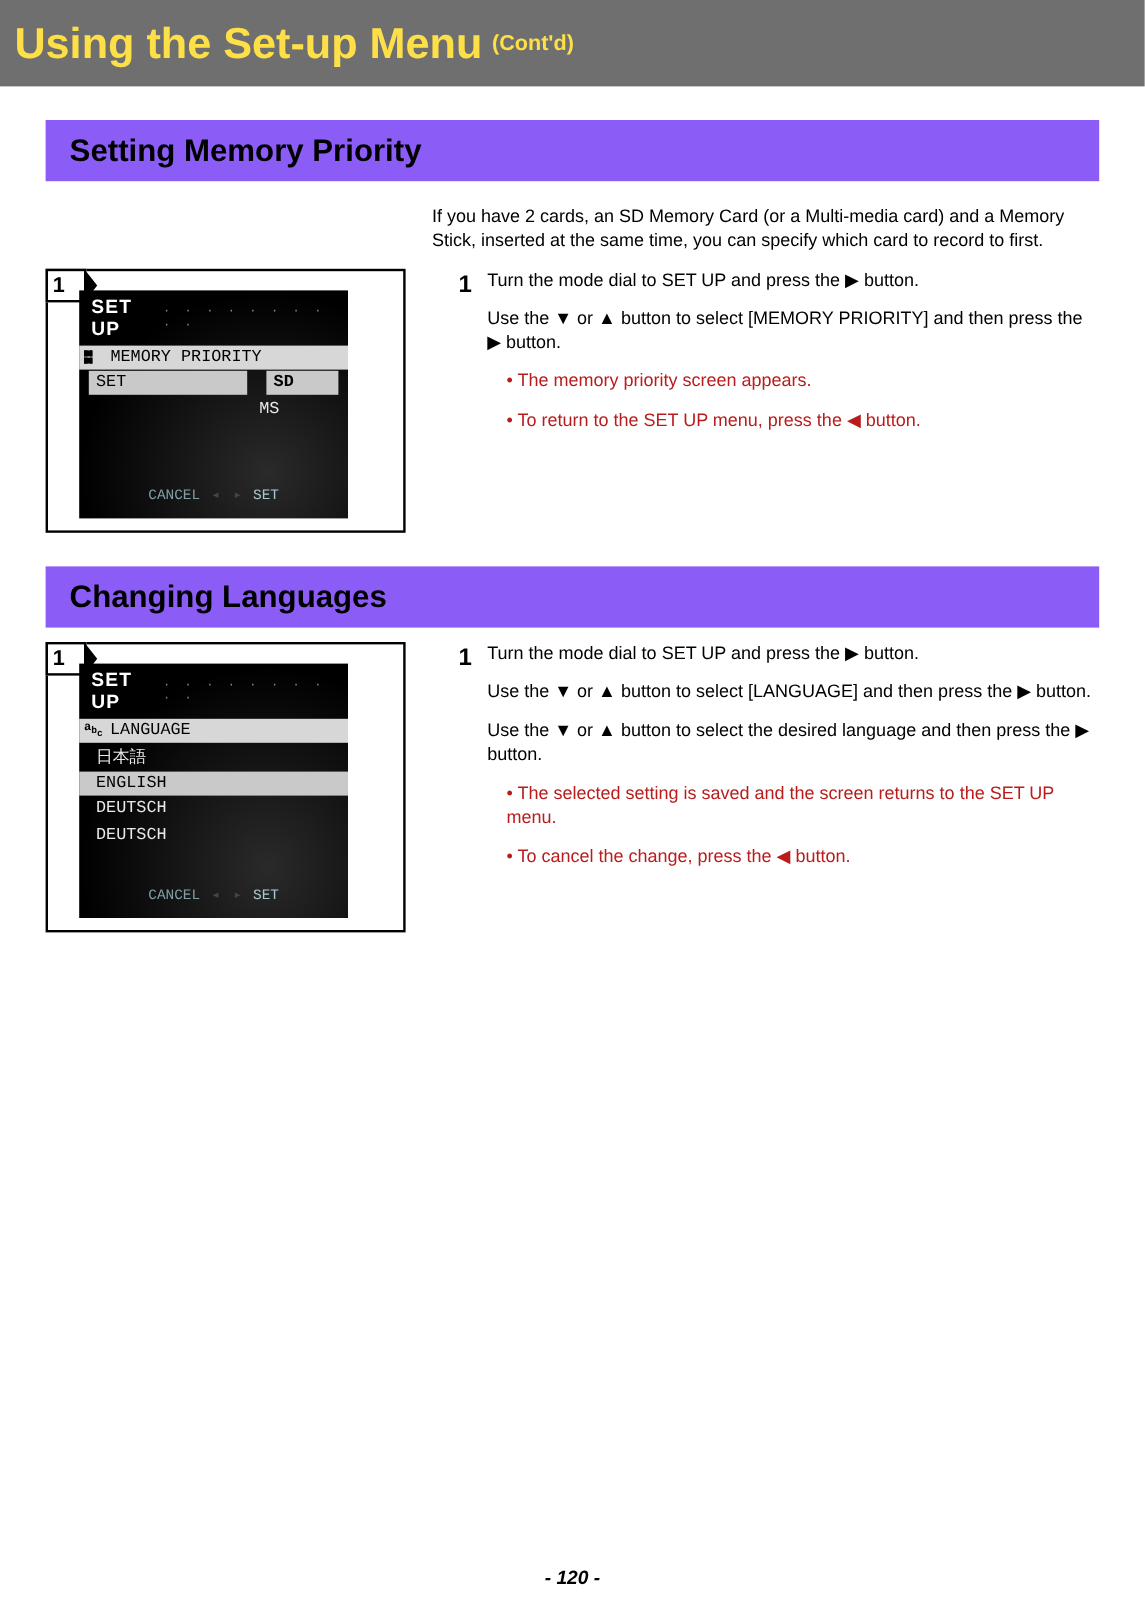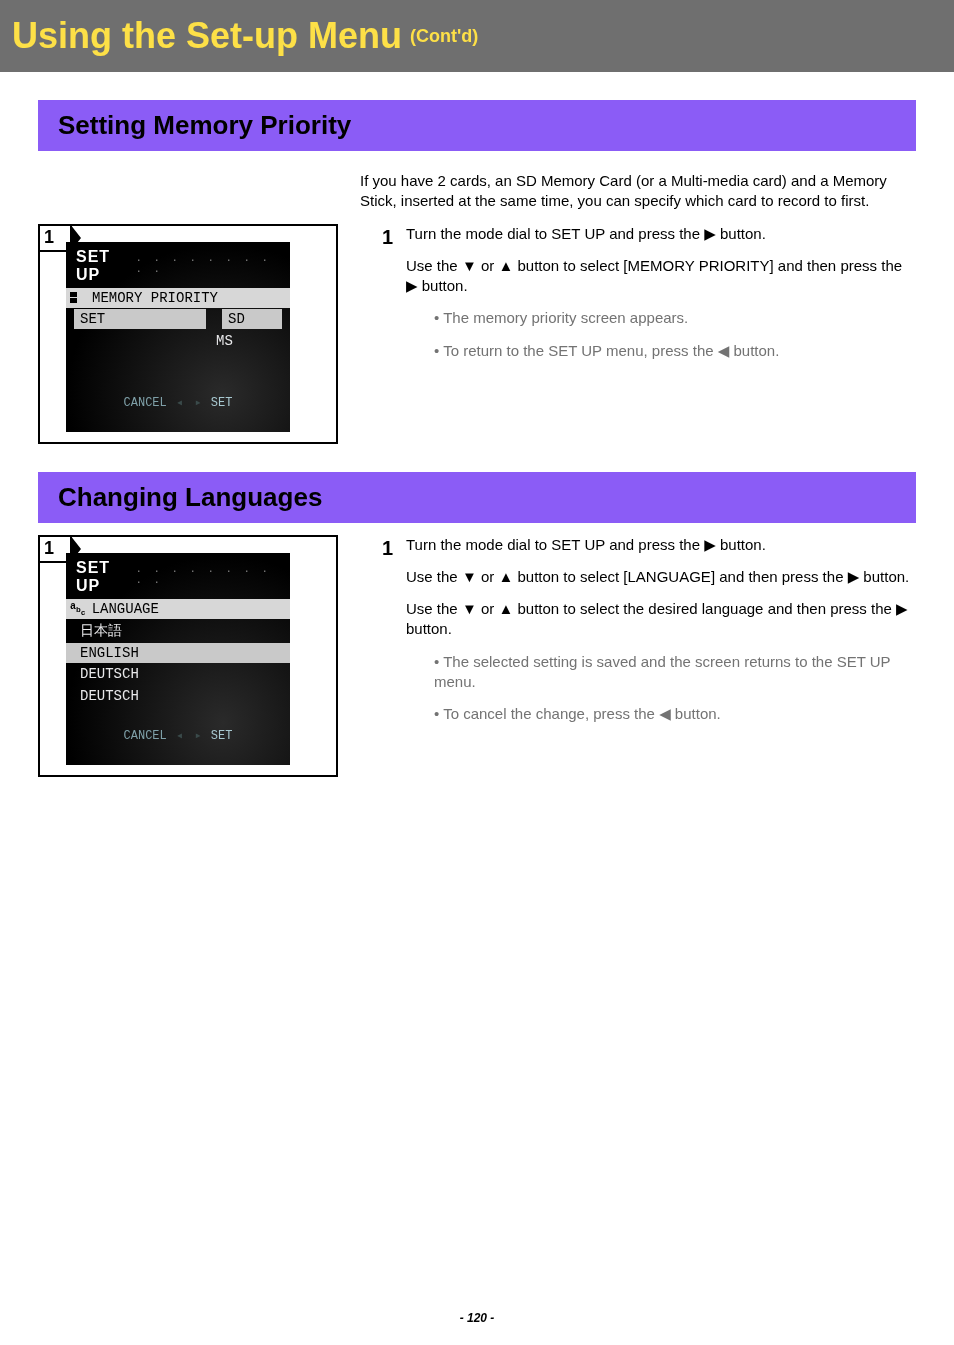--- a/index.html
+++ b/index.html
@@ -105,45 +105,45 @@
     display:flex; padding:3px 14px;
     color:#e8e8ea;
   }
   .lcd-row.split .c1 { flex:1; }
   .lcd-row.split .c2 { width:60px; }
   .lcd-row.sel-left .c1 { background:#c9c9c9; color:#000; padding:2px 6px; margin:-2px 0 -2px -6px; flex:1; }
   .lcd-row.sel-left .c2 { width:60px; padding-left:8px; }
   .lcd-row.full-sel { background:#c9c9c9; color:#000; padding:2px 14px; }
 
   .lcd-footer {
-    position:absolute; bottom:22px; left:0; right:0;
+    position:absolute; bottom:12px; left:0; right:0;
     text-align:center; color:#7fa0a8; font-size:12px;
   }
   .lcd-footer .tri { color:#3a4a4a; margin:0 2px; }
   .lcd-footer .set { color:#a8c8d0; }
 
   .language .lcd { height: 212px; }
 
   .proc-right {
     flex: 1;
     padding-left: 44px;
     font-size: 15px;
     line-height: 1.35;
   }
   .proc-right p { margin-bottom: 12px; }
   .proc-right .step { display:flex; }
   .proc-right .num { font-weight:bold; font-size:20px; width:24px; }
   .proc-right .txt { flex:1; }
-  .sub { margin-left:28px; color:#737373; }
+  .sub { margin-left:16px; color:#b91c1c; }
 
   .page-num {
     position:absolute;
     bottom:20px; left:0; right:0;
     text-align:center;
-    font-size:12px;
+    font-size:16px;
     font-style: italic;
     font-weight: bold;
   }
 </style>
 </head>
 <body>
 
 <div class="header-bar">
   <span class="t1">Using the Set-up Menu</span>
   <span class="t2">(Cont'd)</span>
@@ -173,21 +173,21 @@
             <span class="row">
                 <span></span>
                 <span></span>
               </span>
           </span>
           <span>MEMORY PRIORITY</span>
         </div>
         <div class="lcd-rows">
           <div class="lcd-row split sel-left">
             <span class="c1">SET</span>
-            <span class="c2" style="background:#c9c9c9;color:#000;padding:2px 6px;margin:-2px -6px -2px 16px;">SD</span>
+            <span class="c2" style="background:#c9c9c9;color:#000;padding:2px 6px;margin:-2px -6px -2px 16px;font-weight:bold;">SD</span>
           </div>
           <div class="lcd-row split">
             <span class="c1"></span>
             <span class="c2">MS</span>
           </div>
         </div>
         <div class="lcd-footer">
           <span>CANCEL</span>
           <span class="tri">◂</span>
           <span class="tri">▸</span>

